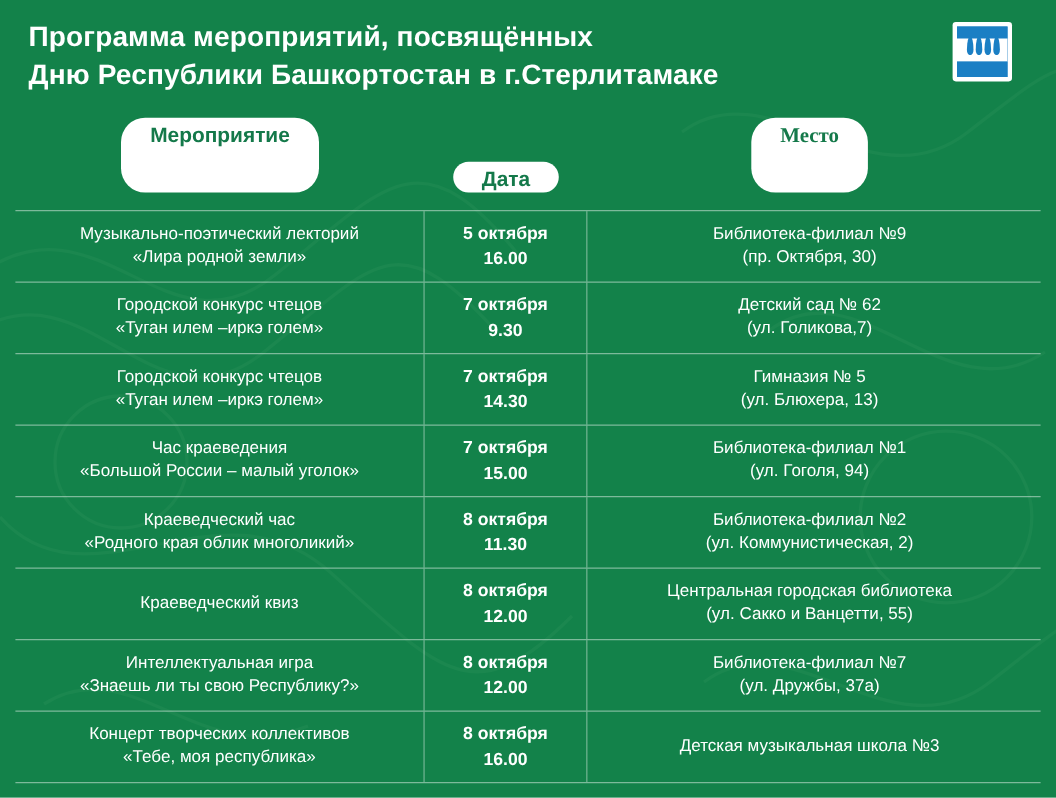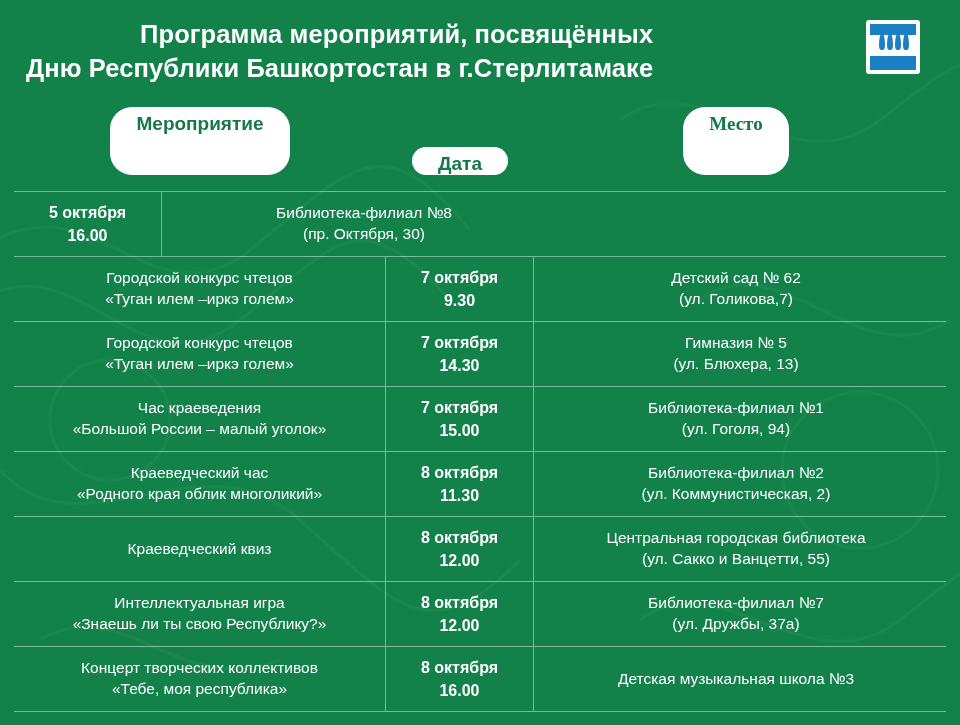--- a/index.html
+++ b/index.html
@@ -26,21 +26,20 @@
     inset: 0;
     pointer-events: none;
     opacity: 0.35;
   }
   .header {
     position: relative;
     padding: 18px 40px 6px 26px;
     display: flex;
     align-items: flex-start;
     justify-content: space-between;
-    text-align: right;
   }
   .title {
     color: #ffffff;
     font-size: 25.5px;
     font-weight: bold;
     line-height: 1.32;
     letter-spacing: 0.1px;
     max-width: 830px;
     white-space: pre-line;
   }
@@ -203,26 +202,30 @@
       <div class="pill">Дата</div>
     </div>
     <div class="col-place pill-wrap">
       <div class="pill">Место</div>
     </div>
   </div>
 
   <div class="table">
 
     <div class="row">
+      <div class="cell event">
+        <span class="line2">Музыкально-поэтический лекторий</span>
+        <span class="line2">«Лира родной земли»</span>
+      </div>
       <div class="cell date">
         <span class="line2">5 октября</span>
         <span class="line2">16.00</span>
       </div>
       <div class="cell place">
-        <span class="line2">Библиотека-филиал №8</span>
+        <span class="line2">Библиотека-филиал №9</span>
         <span class="line2">(пр. Октября, 30)</span>
       </div>
     </div>
 
     <div class="row">
       <div class="cell event">
         <span class="line2">Городской конкурс чтецов</span>
         <span class="line2">«Туган илем –иркэ голем»</span>
       </div>
       <div class="cell date">

